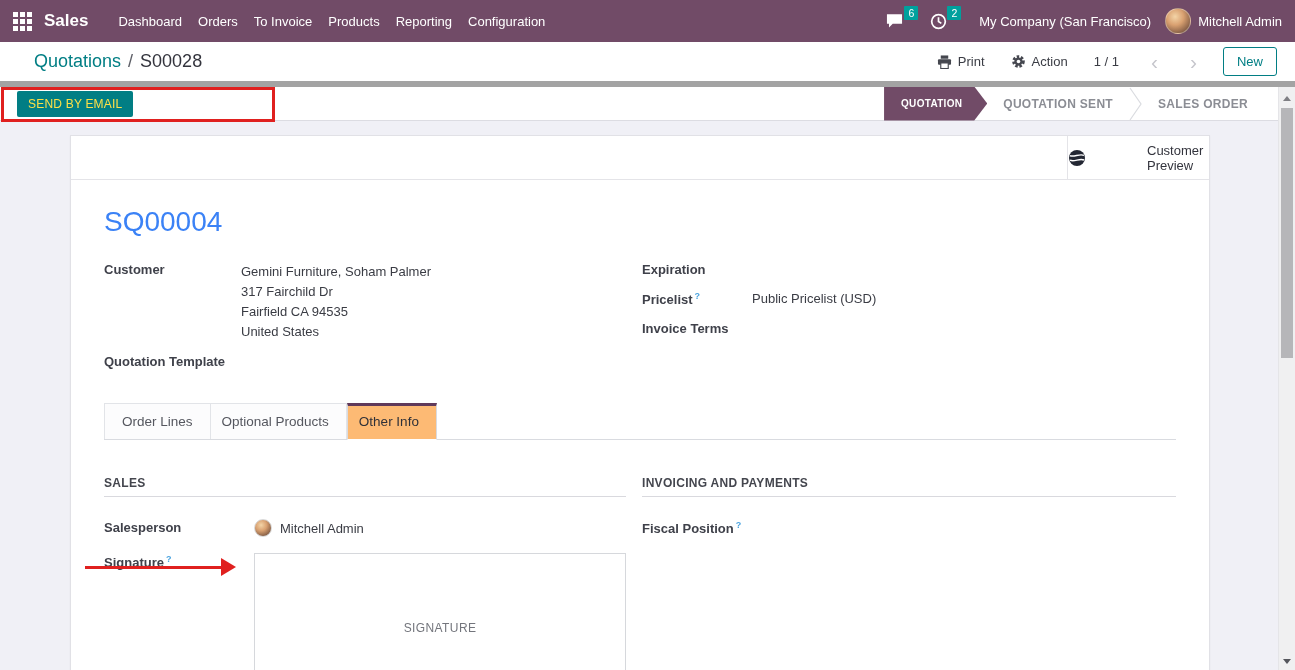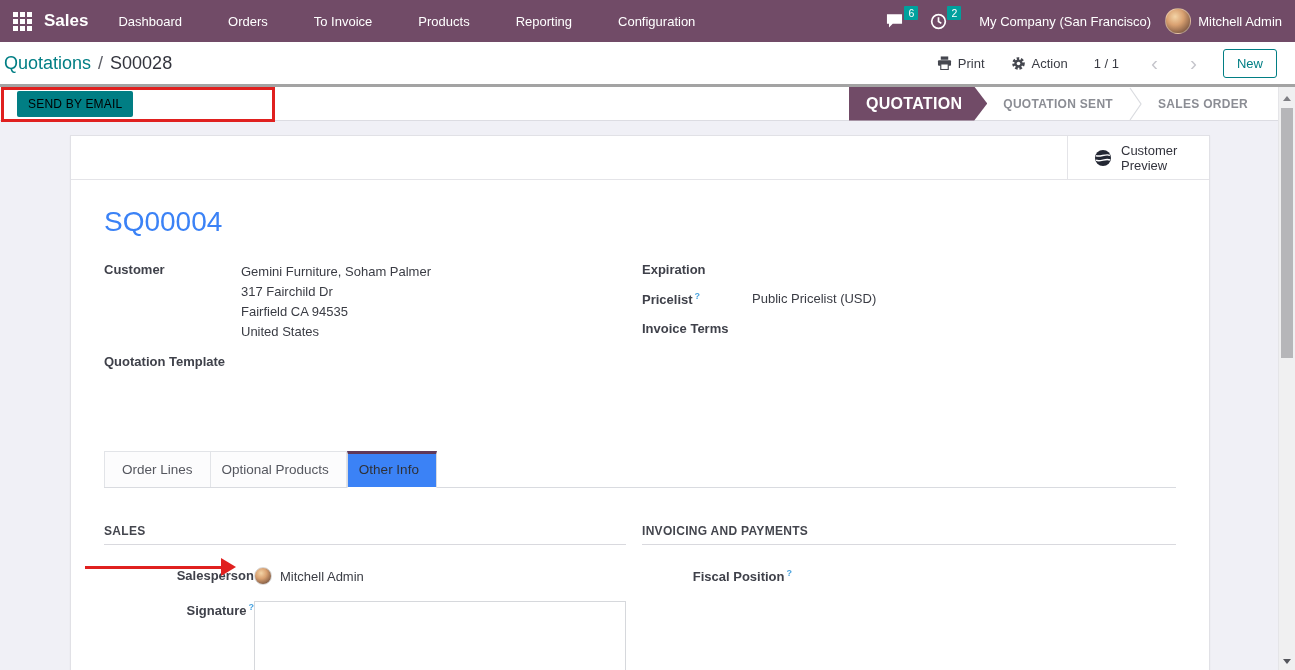--- a/index.html
+++ b/index.html
@@ -6,73 +6,73 @@
   body{
     width:1295px;height:670px;overflow:hidden;position:relative;
     font-family:"Liberation Sans",sans-serif;background:#f0f0f6;
     -webkit-font-smoothing:antialiased;
   }
   
   .navbar{height:42px;background:#714B67;display:flex;align-items:center;color:#fff;padding:0 13px;box-sizing:border-box;}
   .grid-icon{display:grid;grid-template-columns:repeat(3,5px);grid-template-rows:repeat(3,5px);gap:2px;margin-right:12px;cursor:pointer;}
   .grid-icon i{background:#fff;display:block;}
   .app-name{font-size:17px;font-weight:700;margin-right:28px;cursor:pointer;}
-  .nav-menu{display:flex;align-items:center;gap:42px;font-size:13px;}
+  .nav-menu{display:flex;align-items:center;gap:12px;font-size:13px;}
   .nav-item{cursor:pointer;padding:4px 2px;}
   .nav-right{margin-left:auto;display:flex;align-items:center;gap:14px;font-size:13px;}
   .icon-badge-wrap{position:relative;display:flex;align-items:center;cursor:pointer;padding-right:12px;}
   .nav-badge{position:absolute;top:-7px;right:-2px;background:#00A09D;color:#fff;font-size:10.5px;padding:1px 4px;border-radius:1px;line-height:12px;}
   .company-name{margin-left:6px;cursor:pointer;}
   .user-wrap{display:flex;align-items:center;gap:7px;cursor:pointer;}
   .avatar{width:26px;height:26px;border-radius:50%;background:radial-gradient(circle at 38% 32%,#f3d4a7 0%,#d9a171 38%,#8a6248 75%,#5d4233 100%);border:1px solid rgba(255,255,255,.35);box-sizing:border-box;}
   .avatar.small{width:18px;height:18px;border:1px solid #d8d8d8;}
   
-  .crumb-row{height:45px;background:#fff;display:flex;align-items:center;padding:0 18px 0 4px;box-sizing:border-box;border-bottom:3px solid #a3a3a3;}
+  .crumb-row{height:45px;background:#fff;display:flex;align-items:center;padding:0 18px 0 34px;box-sizing:border-box;border-bottom:6px solid #a3a3a3;}
   .crumb{font-size:18px;color:#33343d;display:flex;gap:7px;align-items:center;}
   .crumb-link{color:#017E84;cursor:pointer;}
   .crumb-sep{color:#5c5e66;}
   .crumb-cur{color:#33343d;}
   .crumb-actions{margin-left:auto;display:flex;align-items:center;gap:26px;font-size:13px;color:#3a3c44;}
   .tool-btn{display:flex;align-items:center;gap:6px;cursor:pointer;}
   .pager{display:flex;align-items:center;gap:32px;color:#3a3c44;}
   .pager-arrow{font-size:21px;color:#c6c6cc;cursor:pointer;line-height:14px;}
   .btn-new{border:1px solid #017E84;color:#017E84;background:#fff;font-size:13px;font-weight:500;padding:6px 13px;border-radius:3px;cursor:pointer;font-family:inherit;}
   
   .status-row{height:34px;background:#fff;border-bottom:1px solid #dcdce2;display:flex;align-items:center;padding:0 31px 0 17px;box-sizing:border-box;position:relative;}
-  .btn-send{background:#017E84;color:#000000;border:none;font-family:inherit;font-size:12px;font-weight:500;letter-spacing:.2px;padding:6px 11px;border-radius:2px;cursor:pointer;}
+  .btn-send{background:#017E84;color:#fde047;border:none;font-family:inherit;font-size:12px;font-weight:500;letter-spacing:.2px;padding:6px 11px;border-radius:2px;cursor:pointer;}
   .stages{margin-left:auto;display:flex;align-items:center;height:34px;}
-  .stage-active{background:#714B67;color:#fff;font-size:16px;font-weight:700;letter-spacing:.3px;display:flex;align-items:center;height:34px;padding:0 25px 0 17px;clip-path:polygon(0 0,calc(100% - 13px) 0,100% 50%,calc(100% - 13px) 100%,0 100%);cursor:pointer;}
+  .stage-active{background:#714B67;color:#fff;font-size:10px;font-weight:700;letter-spacing:.3px;display:flex;align-items:center;height:34px;padding:0 25px 0 17px;clip-path:polygon(0 0,calc(100% - 13px) 0,100% 50%,calc(100% - 13px) 100%,0 100%);cursor:pointer;}
   .stage{color:#8b8d94;font-size:12px;font-weight:600;letter-spacing:.3px;padding:11px 16px;cursor:pointer;display:flex;align-items:center;height:34px;}
   .stage-sep{height:34px;display:flex;align-items:center;}
   
   .content{position:absolute;top:121px;left:0;right:0;bottom:0;background:#f0f0f6;}
   .sheet{position:absolute;top:14px;left:70px;width:1140px;height:600px;background:#fff;border:1px solid #e1e1e6;box-sizing:border-box;box-shadow:0 1px 2px rgba(0,0,0,.04);}
   .sheet-head{height:43px;border-bottom:1px solid #e4e4e8;position:relative;}
-  .preview-btn{position:absolute;right:0;top:0;height:43px;width:142px;border-left:1px solid #e4e4e8;display:flex;align-items:center;justify-content:center;gap:9px;cursor:pointer;font-size:13px;color:#33343d;line-height:15px;box-sizing:border-box;}
+  .preview-btn{position:absolute;right:0;top:0;height:43px;width:142px;border-left:1px solid #e4e4e8;display:flex;align-items:center;justify-content:space-between;gap:9px;cursor:pointer;font-size:13px;color:#33343d;line-height:15px;box-sizing:border-box;}
   .sheet-body{padding:0 33px;}
   .rec-title{font-size:28px;color:#3b82f6;margin:26px 0 24px 0;font-weight:400;cursor:text;}
   .cols{display:flex;gap:16px;}
   .col-l{width:522px;}
   .col-r{flex:1;}
   .frow{display:flex;margin-bottom:12px;font-size:13px;color:#3a3c44;}
   .frow .lbl{width:137px;font-weight:700;color:#3f414a;flex-shrink:0;}
   .frow .val{flex:1;cursor:text;}
   .frow .val .line{line-height:20px;}
   .col-r .frow .lbl{width:110px;}
   .help{color:#4AA3DF;font-size:9px;vertical-align:super;margin-left:2px;font-weight:700;}
   
   .tabs{display:flex;margin-top:22px;border-bottom:1px solid #d9dbe0;align-items:flex-end;}
   .tab{font-size:13.5px;color:#55575f;padding:10px 17px;border:1px solid #e2e4e8;border-bottom:none;background:#fcfcfd;cursor:pointer;margin-bottom:0;}
   .tab + .tab{border-left:none;padding-left:11px;}
-  .tab.active{background:#3b82f6;color:#2f3138;border:1px solid #d9dbe0;border-top:3px solid #60395a;padding-top:8px;margin-bottom:-1px;border-bottom:1px solid #fff;margin-top:48px;}
+  .tab.active{background:#fdba74;color:#2f3138;border:1px solid #d9dbe0;border-top:3px solid #60395a;padding-top:8px;margin-bottom:-1px;border-bottom:1px solid #fff;}
   
   .page-pad{padding-top:36px;}
   .sec-title{font-size:12px;font-weight:700;color:#44464e;letter-spacing:.3px;padding-bottom:6px;border-bottom:1px solid #d9d9de;margin-bottom:22px;}
   .orow{display:flex;margin-bottom:13px;font-size:13px;color:#3a3c44;align-items:flex-start;}
-  .orow .lbl{width:150px;font-weight:700;color:#3f414a;flex-shrink:0;padding-top:1px;text-align:right;}
+  .orow .lbl{width:150px;font-weight:700;color:#3f414a;flex-shrink:0;padding-top:1px;}
   .salesperson-val{display:flex;align-items:center;gap:8px;cursor:pointer;}
   .sig-box{width:374px;height:149px;border:1px solid #d6d8dc;display:flex;align-items:center;justify-content:center;box-sizing:border-box;cursor:pointer;}
   .sig-placeholder{color:#73757c;font-size:12px;letter-spacing:.4px;}
   
   .scrollbar{position:absolute;right:0;top:87px;bottom:0;width:17px;background:#f0f0f1;border-left:1px solid #e5e5e8;box-sizing:border-box;z-index:40;}
   .sb-thumb{position:absolute;left:2px;right:2px;top:21px;height:250px;background:#b6b6b9;cursor:pointer;}
   .sb-up{position:absolute;top:9px;left:4px;width:0;height:0;border-left:4px solid transparent;border-right:4px solid transparent;border-bottom:5px solid #7f7f84;cursor:pointer;}
   .sb-down{position:absolute;bottom:6px;left:4px;width:0;height:0;border-left:4px solid transparent;border-right:4px solid transparent;border-top:5px solid #55565c;cursor:pointer;}
   
   .anno-rect{position:absolute;left:1px;top:87px;width:268px;height:29px;border:3px solid #E0201F;z-index:50;pointer-events:none;}

